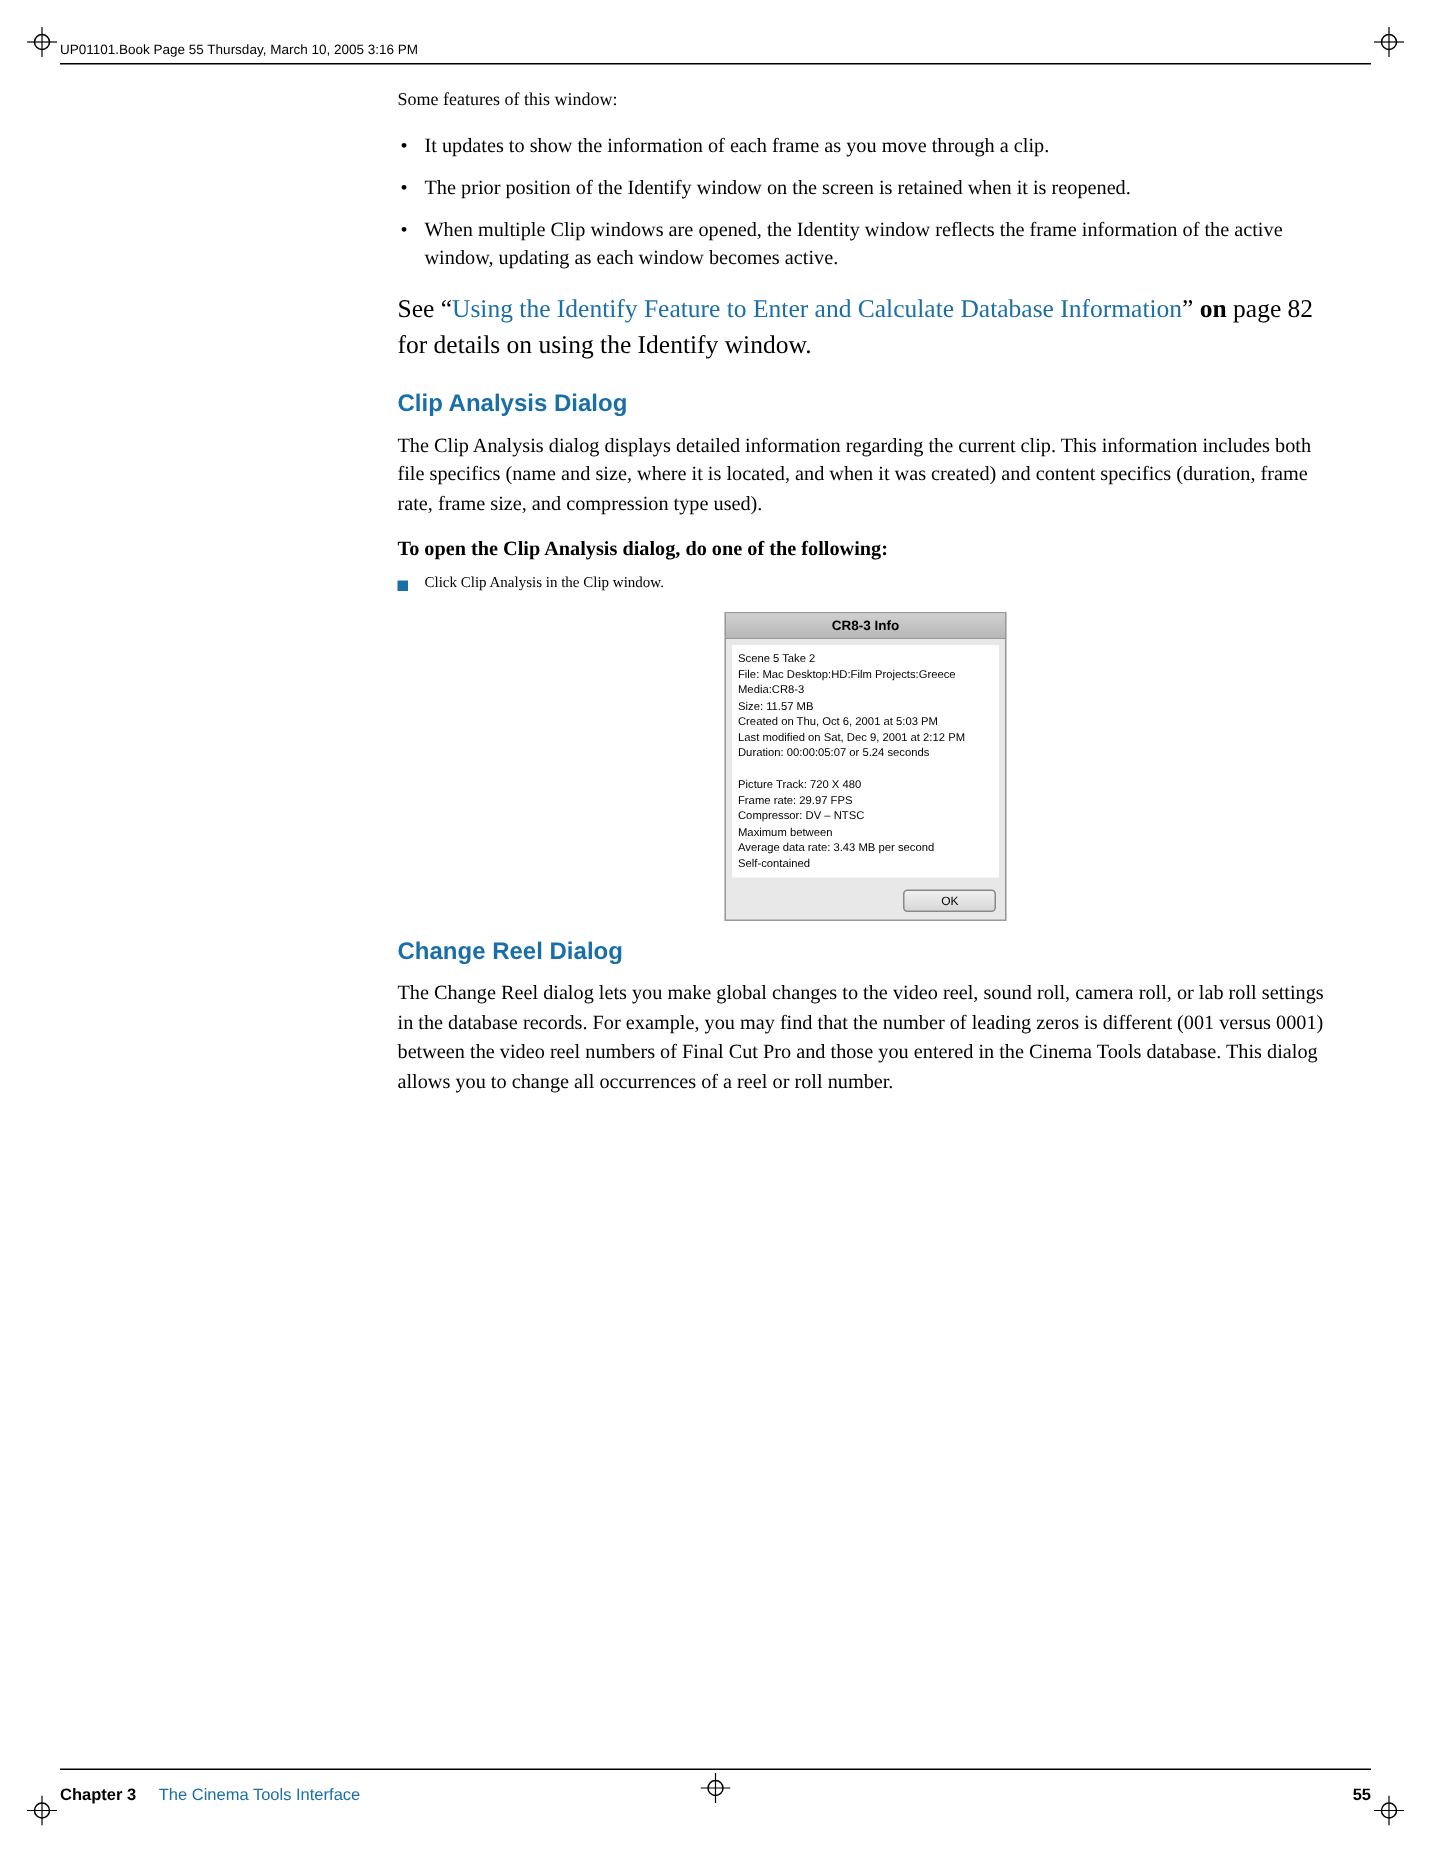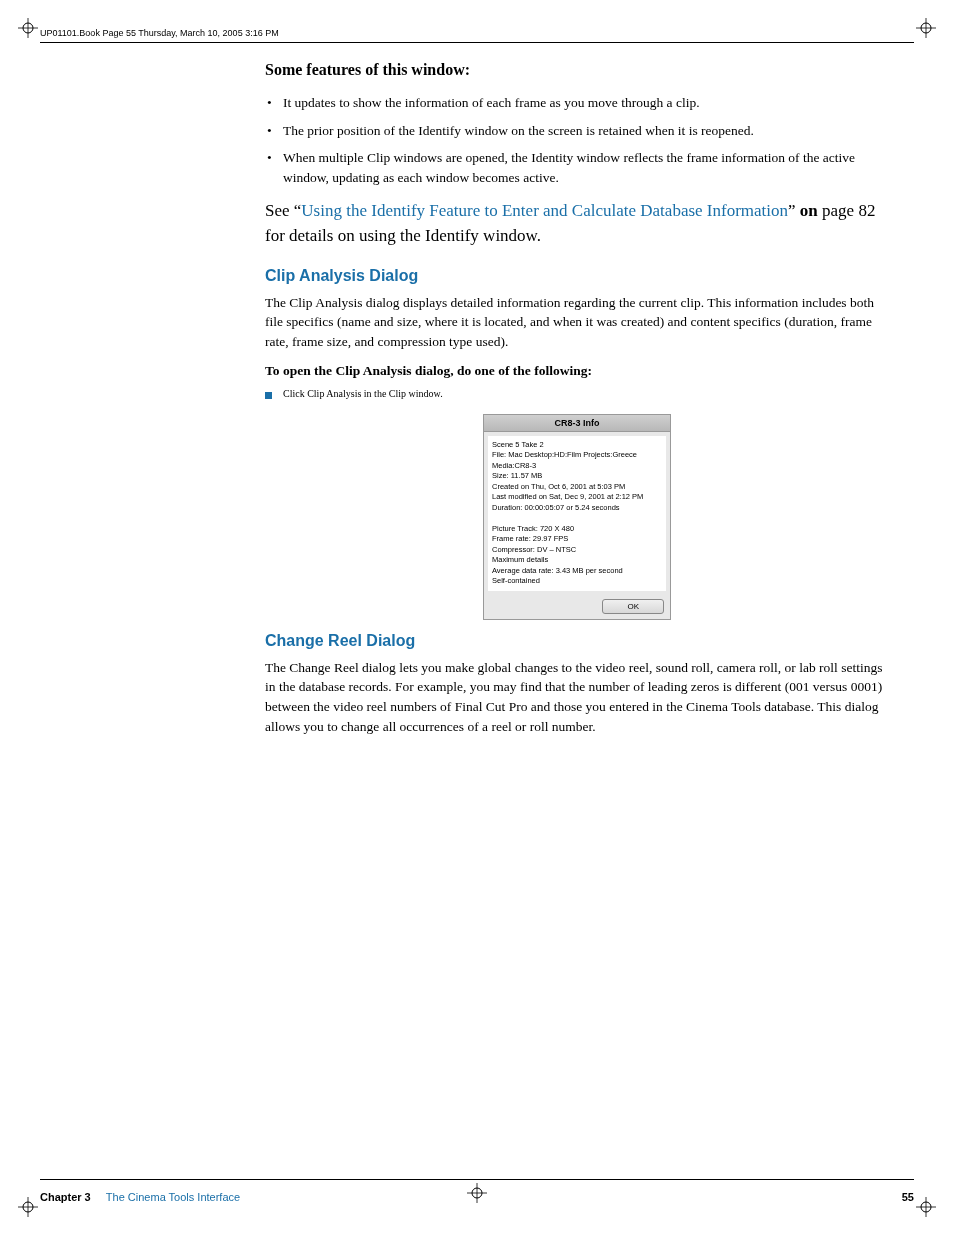--- a/index.html
+++ b/index.html
@@ -152,24 +152,23 @@
       content: '';
       position: absolute;
       left: 0;
       top: 5px;
       width: 7px;
       height: 7px;
       background: #1a6fa8;
     }
 
     .intro-text {
-      font-size: 16px;
+      font-size: 12px;
       line-height: 1.45;
       margin-bottom: 12px;
-      font-weight: bold;
     }
 
     .see-text {
       font-size: 17px;
       line-height: 1.45;
       margin-bottom: 18px;
       color: #000;
     }
 
     .see-text a, .see-text .link-text {
@@ -343,21 +342,21 @@
           <div>Scene 5 Take 2</div>
           <div>File: Mac Desktop:HD:Film Projects:Greece Media:CR8-3</div>
           <div>Size: 11.57 MB</div>
           <div>Created on Thu, Oct 6, 2001 at 5:03 PM</div>
           <div>Last modified on Sat, Dec 9, 2001 at 2:12 PM</div>
           <div>Duration: 00:00:05:07 or 5.24 seconds</div>
           <div>&nbsp;</div>
           <div>Picture Track: 720 X 480</div>
           <div>Frame rate: 29.97 FPS</div>
           <div>Compressor: DV – NTSC</div>
-          <div>Maximum details</div>
+          <div>Maximum between</div>
           <div>Average data rate: 3.43 MB per second</div>
           <div>Self-contained</div>
         </div>
         <div class="dialog-footer">
           <button class="dialog-ok-btn">OK</button>
         </div>
       </div>
     </div>
 
     <h2 class="section-heading">Change Reel Dialog</h2>

